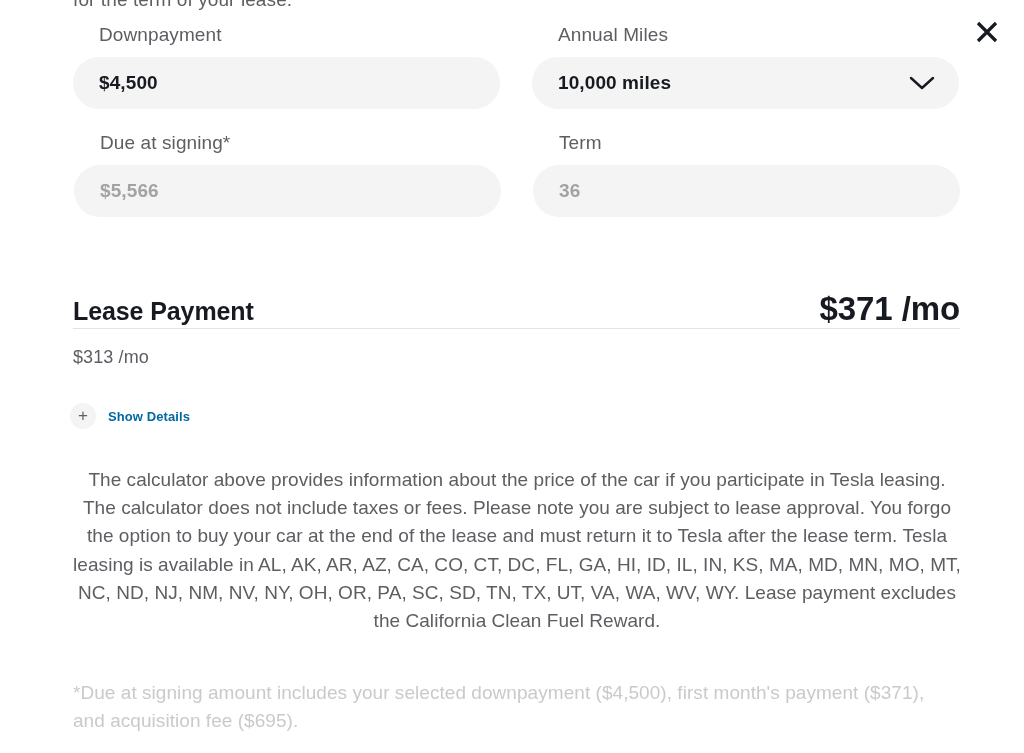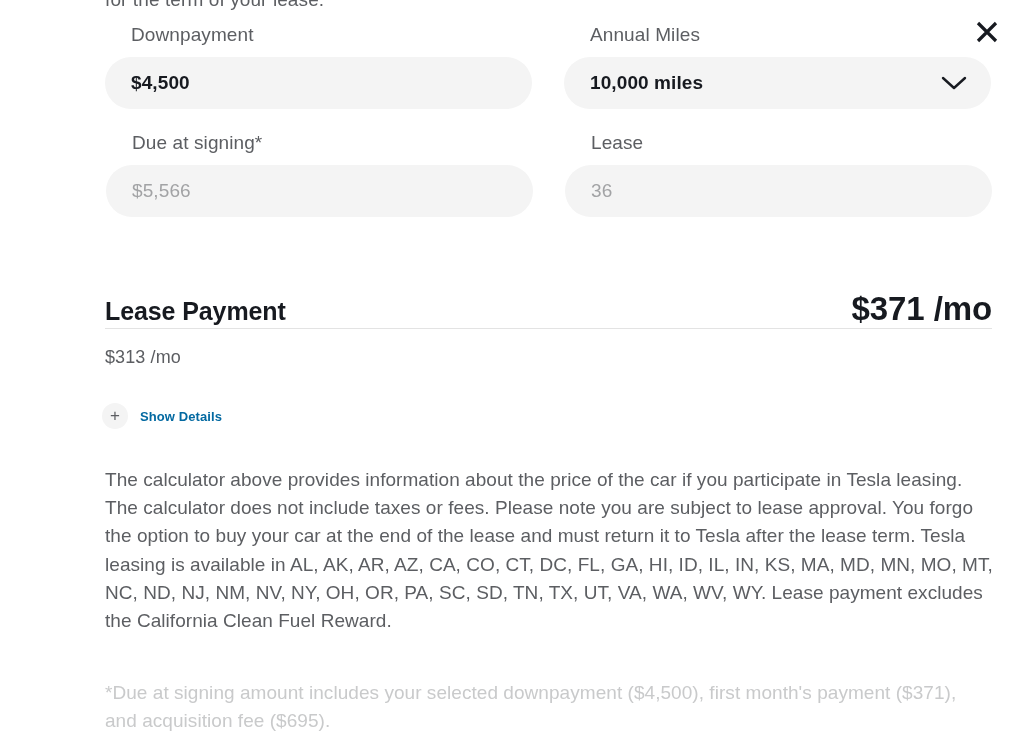--- a/index.html
+++ b/index.html
@@ -14,21 +14,20 @@
     overflow: hidden;
     font-family: "Liberation Sans", "DejaVu Sans", sans-serif;
     -webkit-font-smoothing: antialiased;
     color: #171a20;
   }
 
   .modal {
     position: absolute;
     inset: 0;
     background: #ffffff;
-    margin-left: 32px;
   }
 
   
   .clipped-line {
     position: absolute;
     left: 73px;
     top: -14px;
     font-size: 19px;
     line-height: 28px;
     color: #5c5e62;
@@ -90,21 +89,21 @@
   }
   .field-control.readonly { cursor: default; }
   .field-value {
     font-size: 19px;
     font-weight: 600;
     color: #171a20;
     letter-spacing: 0.1px;
   }
   .field-value.muted {
     color: #a2a3a5;
-    font-weight: 400;
+    font-weight: 700;
   }
   .chevron {
     position: absolute;
     right: 24px;
     top: 50%;
     transform: translateY(-50%);
     display: flex;
   }
 
   
@@ -191,21 +190,21 @@
   .disclaimer {
     position: absolute;
     left: 73px;
     top: 466px;
     width: 888px;
     font-size: 19px;
     line-height: 28.2px;
     color: #5c5e62;
     letter-spacing: 0.05px;
     margin: 0;
-    text-align: left;
+    text-align: center;
   }
   .footnote {
     position: absolute;
     left: 73px;
     top: 679px;
     width: 872px;
     font-size: 19px;
     line-height: 28.2px;
     color: #c9cacb;
     letter-spacing: 0.05px;
@@ -255,21 +254,21 @@
     <div class="field-row">
 
       <div class="field">
         <div class="field-label">Due at signing*</div>
         <div class="field-control readonly">
           <span class="field-value muted">$5,566</span>
         </div>
       </div>
 
       <div class="field">
-        <div class="field-label">Lease</div>
+        <div class="field-label">Term</div>
         <div class="field-control readonly">
           <span class="field-value muted">36</span>
         </div>
       </div>
 
     </div>
 
   </div>
 
   <div class="summary">

